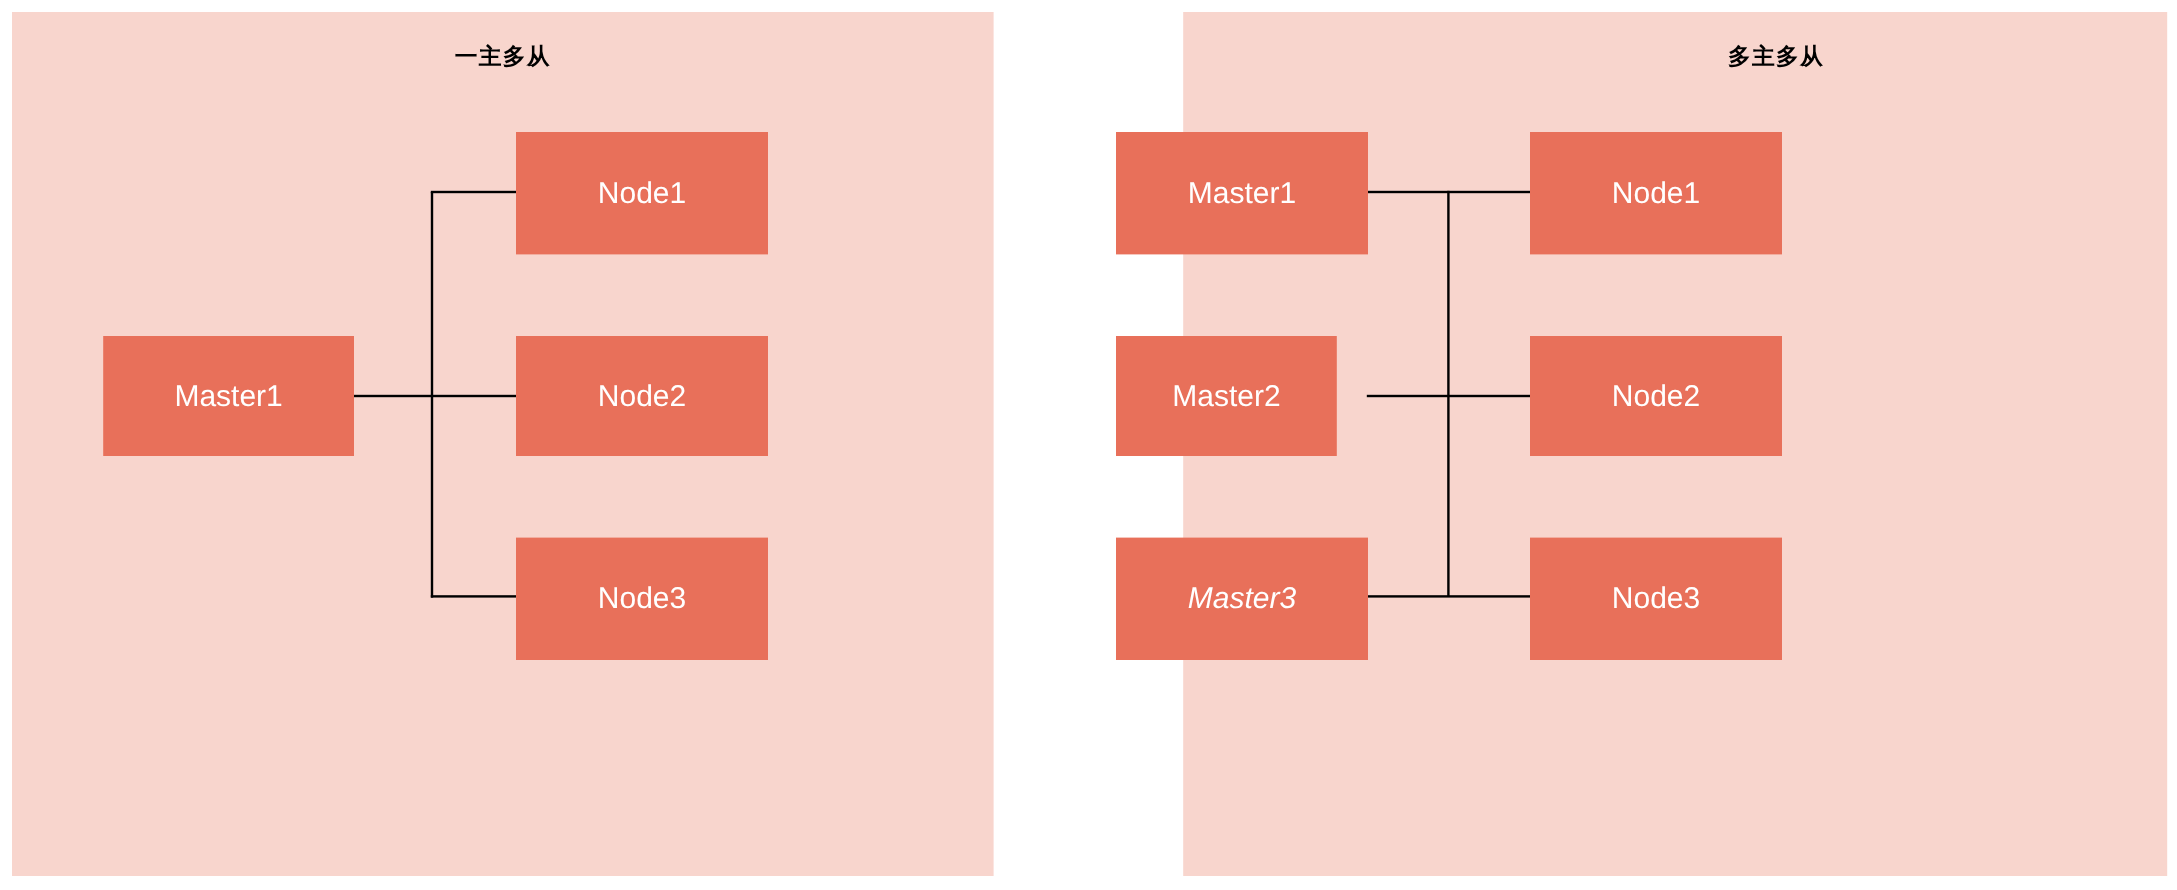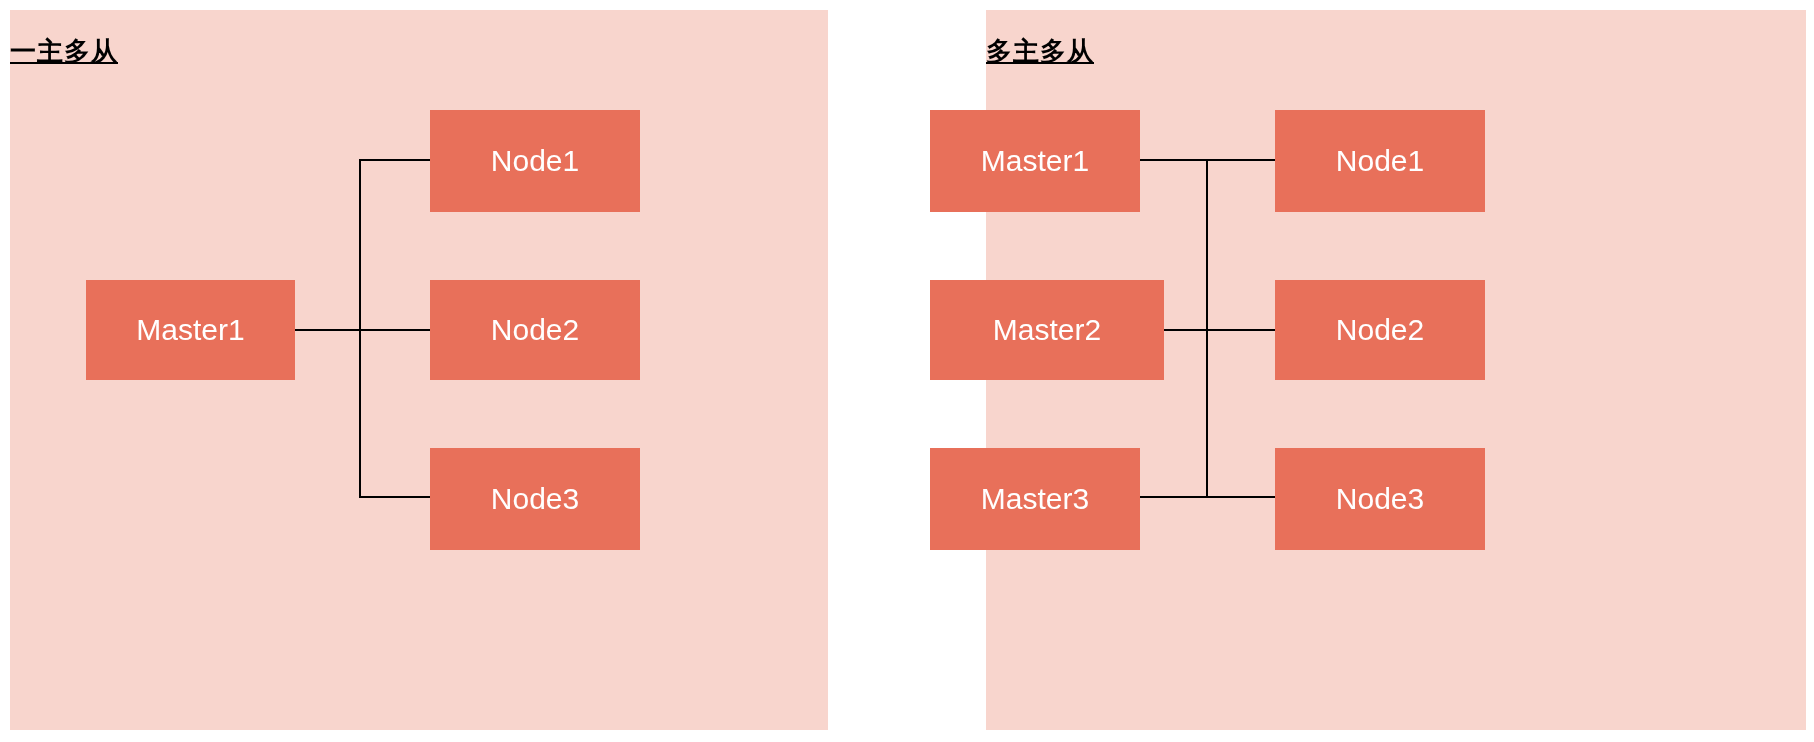--- a/index.html
+++ b/index.html
@@ -19,36 +19,36 @@
     overflow: hidden;
   }
   .panel {
     position: absolute;
     box-sizing: border-box;
   }
   .panel-title {
     position: absolute;
     left: 0;
     right: 0;
-    font-size: 26px;
+    text-align: center;
+    font-size: 19px;
     font-weight: bold;
     color: #000000;
     letter-spacing: 1px;
     line-height: 1;
     white-space: nowrap;
-    text-decoration: underline;
   }
   .node-box {
     position: absolute;
     box-sizing: border-box;
     display: flex;
     align-items: center;
     justify-content: center;
     color: #ffffff;
-    font-size: 30px;
+    font-size: 25px;
     font-weight: normal;
     line-height: 1;
     white-space: nowrap;
     user-select: none;
   }
   .edge {
     position: absolute;
     background: #000000;
   }
   .edge-h { height: 2px; }
@@ -78,25 +78,25 @@
     </div>
     <div class="panel" style="left: 986px; top: 10px; width: 820px; height: 720px; background: rgb(248, 213, 205);"></div>
     <div class="panel-title" style="left: 986px; top: 38px; width: 988px; color: rgb(0, 0, 0);">多主多从</div>
     <div class="edge edge-v" style="left: 1206px; top: 159px; height: 338px; background: rgb(0, 0, 0);"></div>
     <div class="edge edge-h" style="left: 1139px; top: 159px; width: 137px; background: rgb(0, 0, 0);"></div>
     <div class="edge edge-h" style="left: 1139px; top: 329px; width: 137px; background: rgb(0, 0, 0);"></div>
     <div class="edge edge-h" style="left: 1139px; top: 496px; width: 137px; background: rgb(0, 0, 0);"></div>
     <div class="node-box" style="left: 930px; top: 110px; width: 210px; height: 102px; background: rgb(232, 112, 90);">
       <span style="color: rgb(255, 255, 255);">Master1</span>
     </div>
-    <div class="node-box" style="left: 930px; top: 280px; width: 234px; height: 100px; background: rgb(232, 112, 90);">
+    <div class="node-box" style="left: 930px; top: 280px; width: 184px; height: 100px; background: rgb(232, 112, 90);">
       <span style="color: rgb(255, 255, 255);">Master2</span>
     </div>
     <div class="node-box" style="left: 930px; top: 448px; width: 210px; height: 102px; background: rgb(232, 112, 90);">
-      <span style="color: rgb(255, 255, 255);">Master3</span>
+      <span style="color: rgb(255, 255, 255); font-style: italic;">Master3</span>
     </div>
     <div class="node-box" style="left: 1275px; top: 110px; width: 210px; height: 102px; background: rgb(232, 112, 90);">
       <span style="color: rgb(255, 255, 255);">Node1</span>
     </div>
     <div class="node-box" style="left: 1275px; top: 280px; width: 210px; height: 100px; background: rgb(232, 112, 90);">
       <span style="color: rgb(255, 255, 255);">Node2</span>
     </div>
     <div class="node-box" style="left: 1275px; top: 448px; width: 210px; height: 102px; background: rgb(232, 112, 90);">
       <span style="color: rgb(255, 255, 255);">Node3</span>
     </div>

